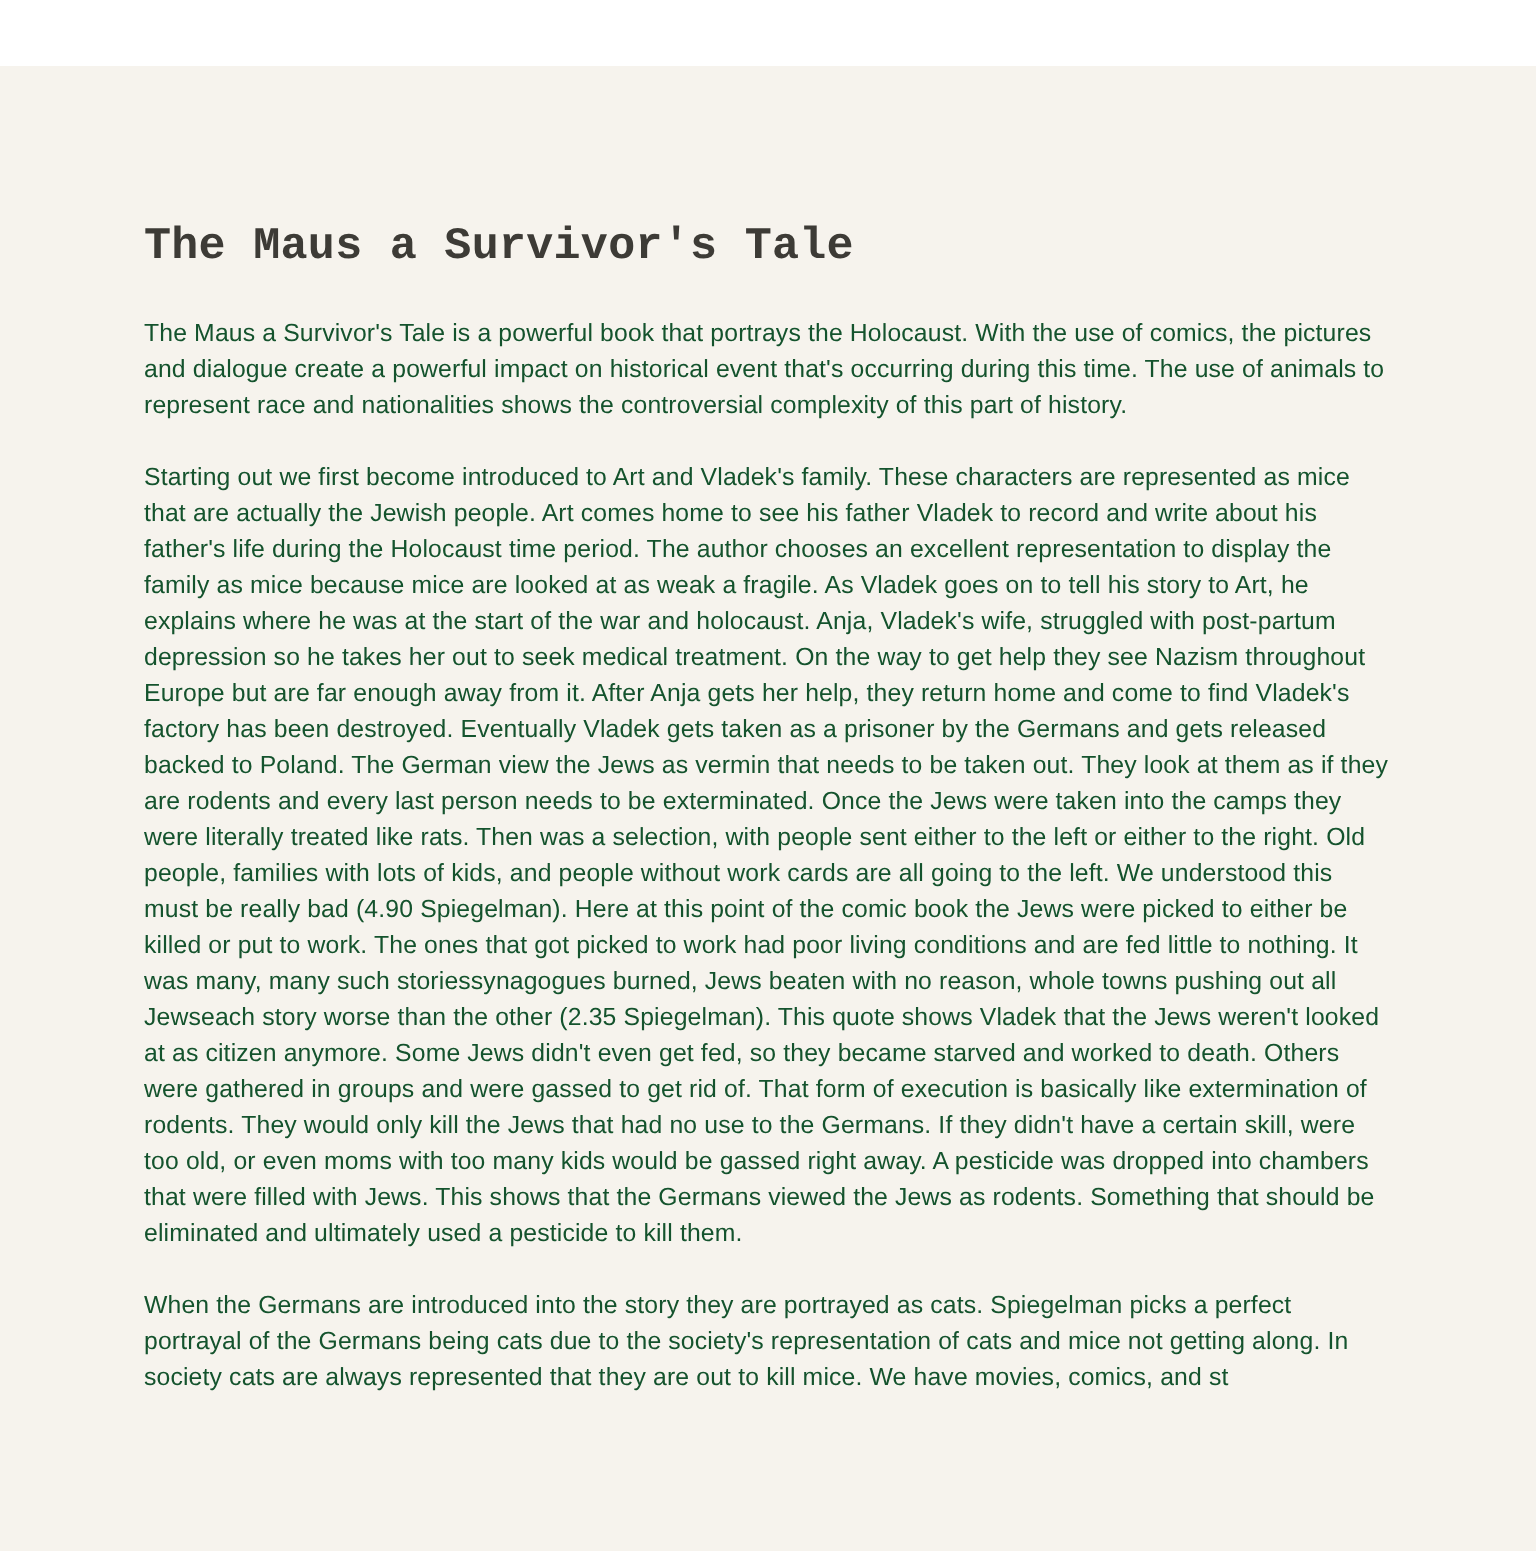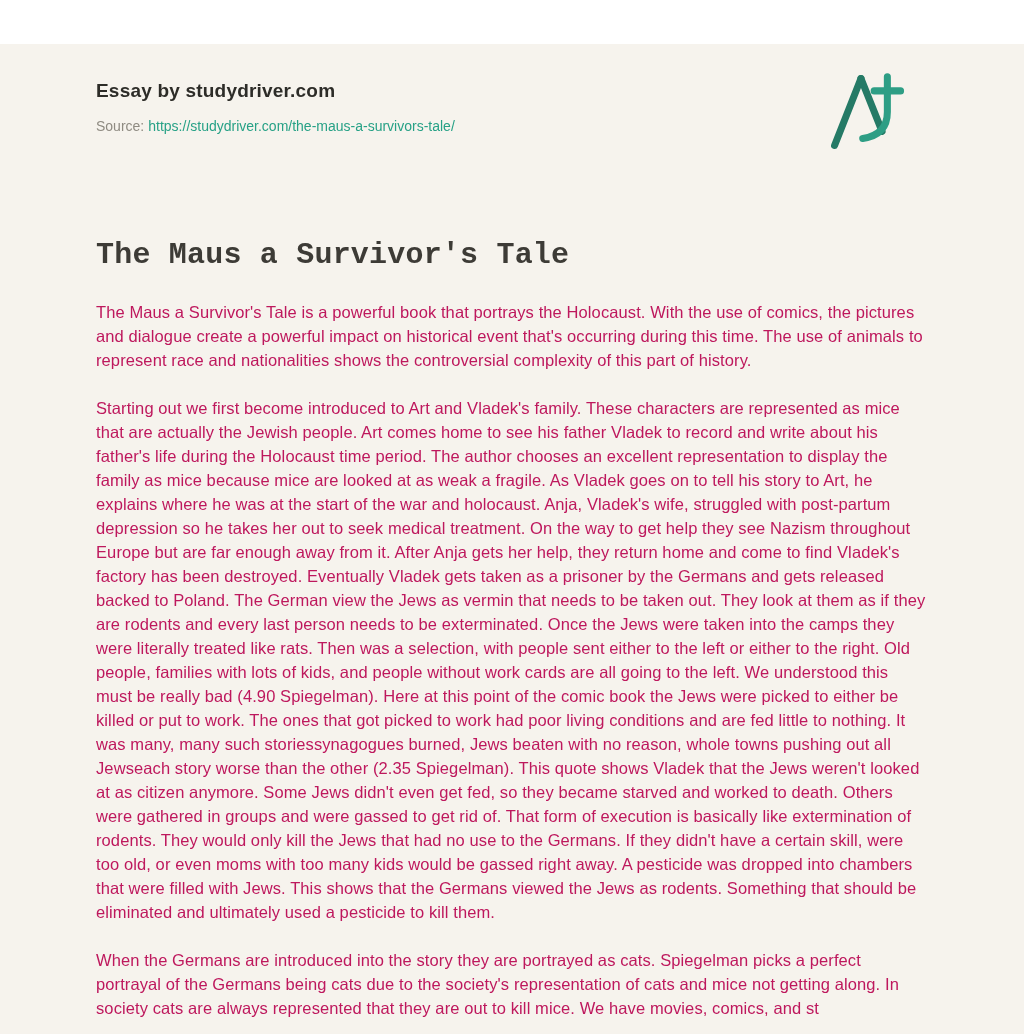--- a/index.html
+++ b/index.html
@@ -61,50 +61,33 @@
     font-size: 30px;
     font-weight: 600;
     color: #3d3b36;
     letter-spacing: 0.2px;
     font-family: Liberation Mono, monospace;
   }
   .essay p {
     margin: 16px 0 24px 0;
     font-size: 16.5px;
     line-height: 24px;
-    color: #be185d;
+    color: #14532d;
     letter-spacing: 0.1px;
   }
   .essay p:first-child {
     margin-top: 28px;
   }
 </style>
 </head>
 <body>
 
 <div class="page">
   <div class="top-strip"></div>
 
-  <header>
-    <div class="byline">Essay by studydriver.com</div>
-    <div class="source-line">
-      <span>Source:</span><a title="https://studydriver.com/the-maus-a-survivors-tale/">https://studydriver.com/the-maus-a-survivors-tale/</a>
-    </div>
-
-    <div class="logo">
-      <svg viewBox="0 0 100 100" aria-hidden="true">
-
-        <path d="M12 88 L42 12" stroke="#257a66" stroke-width="8" stroke-linecap="round" fill="none"></path>
-        <path d="M42 12 L66 72" stroke="#257a66" stroke-width="8" stroke-linecap="round" fill="none"></path>
-
-        <path d="M72 10 L72 50 Q72 76 44 80" stroke="#2e9e85" stroke-width="8" stroke-linecap="round" fill="none"></path>
-        <path d="M57 26 L87 26" stroke="#2e9e85" stroke-width="8" stroke-linecap="round" fill="none"></path>
-      </svg>
-    </div>
-  </header>
 
   <main>
     <h1 class="title">The Maus a Survivor's Tale</h1>
 
     <div class="essay">
       <p>The Maus a Survivor's Tale is a powerful book that portrays the Holocaust. With the use of comics, the pictures and dialogue create a powerful impact on historical event that's occurring during this time. The use of animals to represent race and nationalities shows the controversial complexity of this part of history.</p>
       <p>Starting out we first become introduced to Art and Vladek's family. These characters are represented as mice that are actually the Jewish people. Art comes home to see his father Vladek to record and write about his father's life during the Holocaust time period. The author chooses an excellent representation to display the family as mice because mice are looked at as weak a fragile. As Vladek goes on to tell his story to Art, he explains where he was at the start of the war and holocaust. Anja, Vladek's wife, struggled with post-partum depression so he takes her out to seek medical treatment. On the way to get help they see Nazism throughout Europe but are far enough away from it. After Anja gets her help, they return home and come to find Vladek's factory has been destroyed. Eventually Vladek gets taken as a prisoner by the Germans and gets released backed to Poland. The German view the Jews as vermin that needs to be taken out. They look at them as if they are rodents and every last person needs to be exterminated. Once the Jews were taken into the camps they were literally treated like rats. Then was a selection, with people sent either to the left or either to the right. Old people, families with lots of kids, and people without work cards are all going to the left. We understood this must be really bad (4.90 Spiegelman). Here at this point of the comic book the Jews were picked to either be killed or put to work. The ones that got picked to work had poor living conditions and are fed little to nothing. It was many, many such storiessynagogues burned, Jews beaten with no reason, whole towns pushing out all Jewseach story worse than the other (2.35 Spiegelman). This quote shows Vladek that the Jews weren't looked at as citizen anymore. Some Jews didn't even get fed, so they became starved and worked to death. Others were gathered in groups and were gassed to get rid of. That form of execution is basically like extermination of rodents. They would only kill the Jews that had no use to the Germans. If they didn't have a certain skill, were too old, or even moms with too many kids would be gassed right away. A pesticide was dropped into chambers that were filled with Jews. This shows that the Germans viewed the Jews as rodents. Something that should be eliminated and ultimately used a pesticide to kill them.</p>
       <p>When the Germans are introduced into the story they are portrayed as cats. Spiegelman picks a perfect portrayal of the Germans being cats due to the society's representation of cats and mice not getting along. In society cats are always represented that they are out to kill mice. We have movies, comics, and st</p>
     </div>
   </main>

